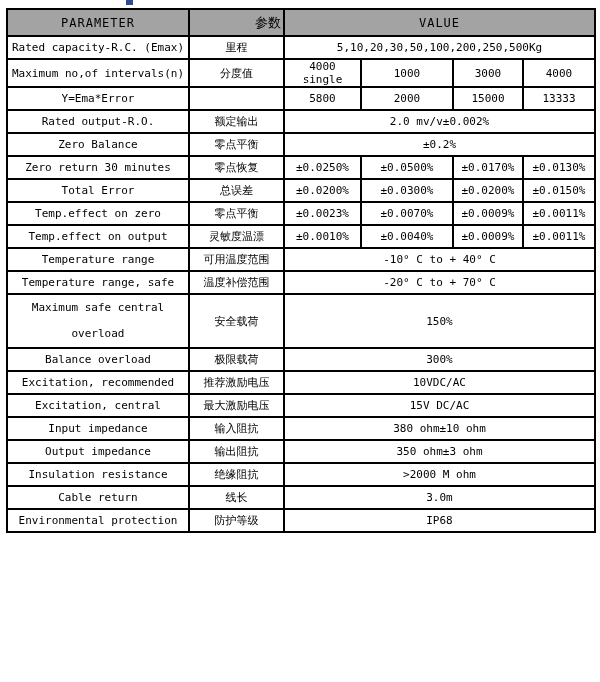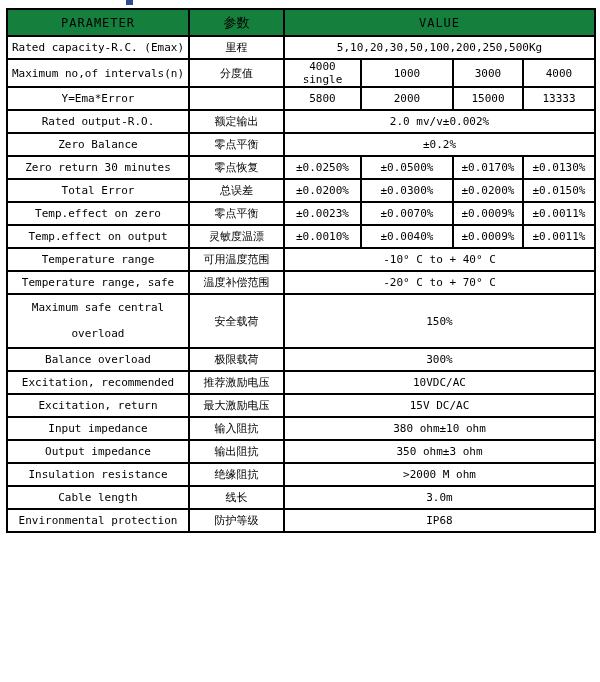--- a/index.html
+++ b/index.html
@@ -34,26 +34,26 @@
     border: 2px solid #000000;
     text-align: center;
     vertical-align: middle;
     padding: 0 2px;
     font-size: 11px;
     font-weight: normal;
     overflow: hidden;
     white-space: normal;
   }
   table.spec th {
-    background: #15803d;
+    background: #a3a3a3;
     height: 25px;
     font-size: 12px;
     letter-spacing: 1px;
   }
-  table.spec th.cn-h { letter-spacing: 0; font-size: 13px; }
+  table.spec th.cn-h { letter-spacing: 0; font-size: 13px; text-align: right; }
   tr.row-normal { height: 23px; }
   tr.row-tall   { height: 37px; }
   td.cn-cell { font-size: 13px; font-family: Liberation Serif, serif; }
   tr.row-tall td.param-cell { line-height: 26px; }
 </style>
 </head>
 <body>
 
 <div id="artifact"></div>
 
@@ -156,41 +156,41 @@
         <td class="param-cell">Balance overload</td>
         <td class="cn-cell">极限载荷</td>
         <td colspan="4">300%</td>
       </tr>
       <tr class="row-normal">
         <td class="param-cell">Excitation, recommended</td>
         <td class="cn-cell">推荐激励电压</td>
         <td colspan="4">10VDC/AC</td>
       </tr>
       <tr class="row-normal">
-        <td class="param-cell">Excitation, return</td>
+        <td class="param-cell">Excitation, central</td>
         <td class="cn-cell">最大激励电压</td>
         <td colspan="4">15V DC/AC</td>
       </tr>
       <tr class="row-normal">
         <td class="param-cell">Input impedance</td>
         <td class="cn-cell">输入阻抗</td>
         <td colspan="4">380 ohm±10 ohm</td>
       </tr>
       <tr class="row-normal">
         <td class="param-cell">Output impedance</td>
         <td class="cn-cell">输出阻抗</td>
         <td colspan="4">350 ohm±3 ohm</td>
       </tr>
       <tr class="row-normal">
         <td class="param-cell">Insulation resistance</td>
         <td class="cn-cell">绝缘阻抗</td>
         <td colspan="4">&gt;2000 M ohm</td>
       </tr>
       <tr class="row-normal">
-        <td class="param-cell">Cable length</td>
+        <td class="param-cell">Cable return</td>
         <td class="cn-cell">线长</td>
         <td colspan="4">3.0m</td>
       </tr>
       <tr class="row-normal">
         <td class="param-cell">Environmental protection</td>
         <td class="cn-cell">防护等级</td>
         <td colspan="4">IP68</td>
       </tr>
     </tbody>
 </table>

